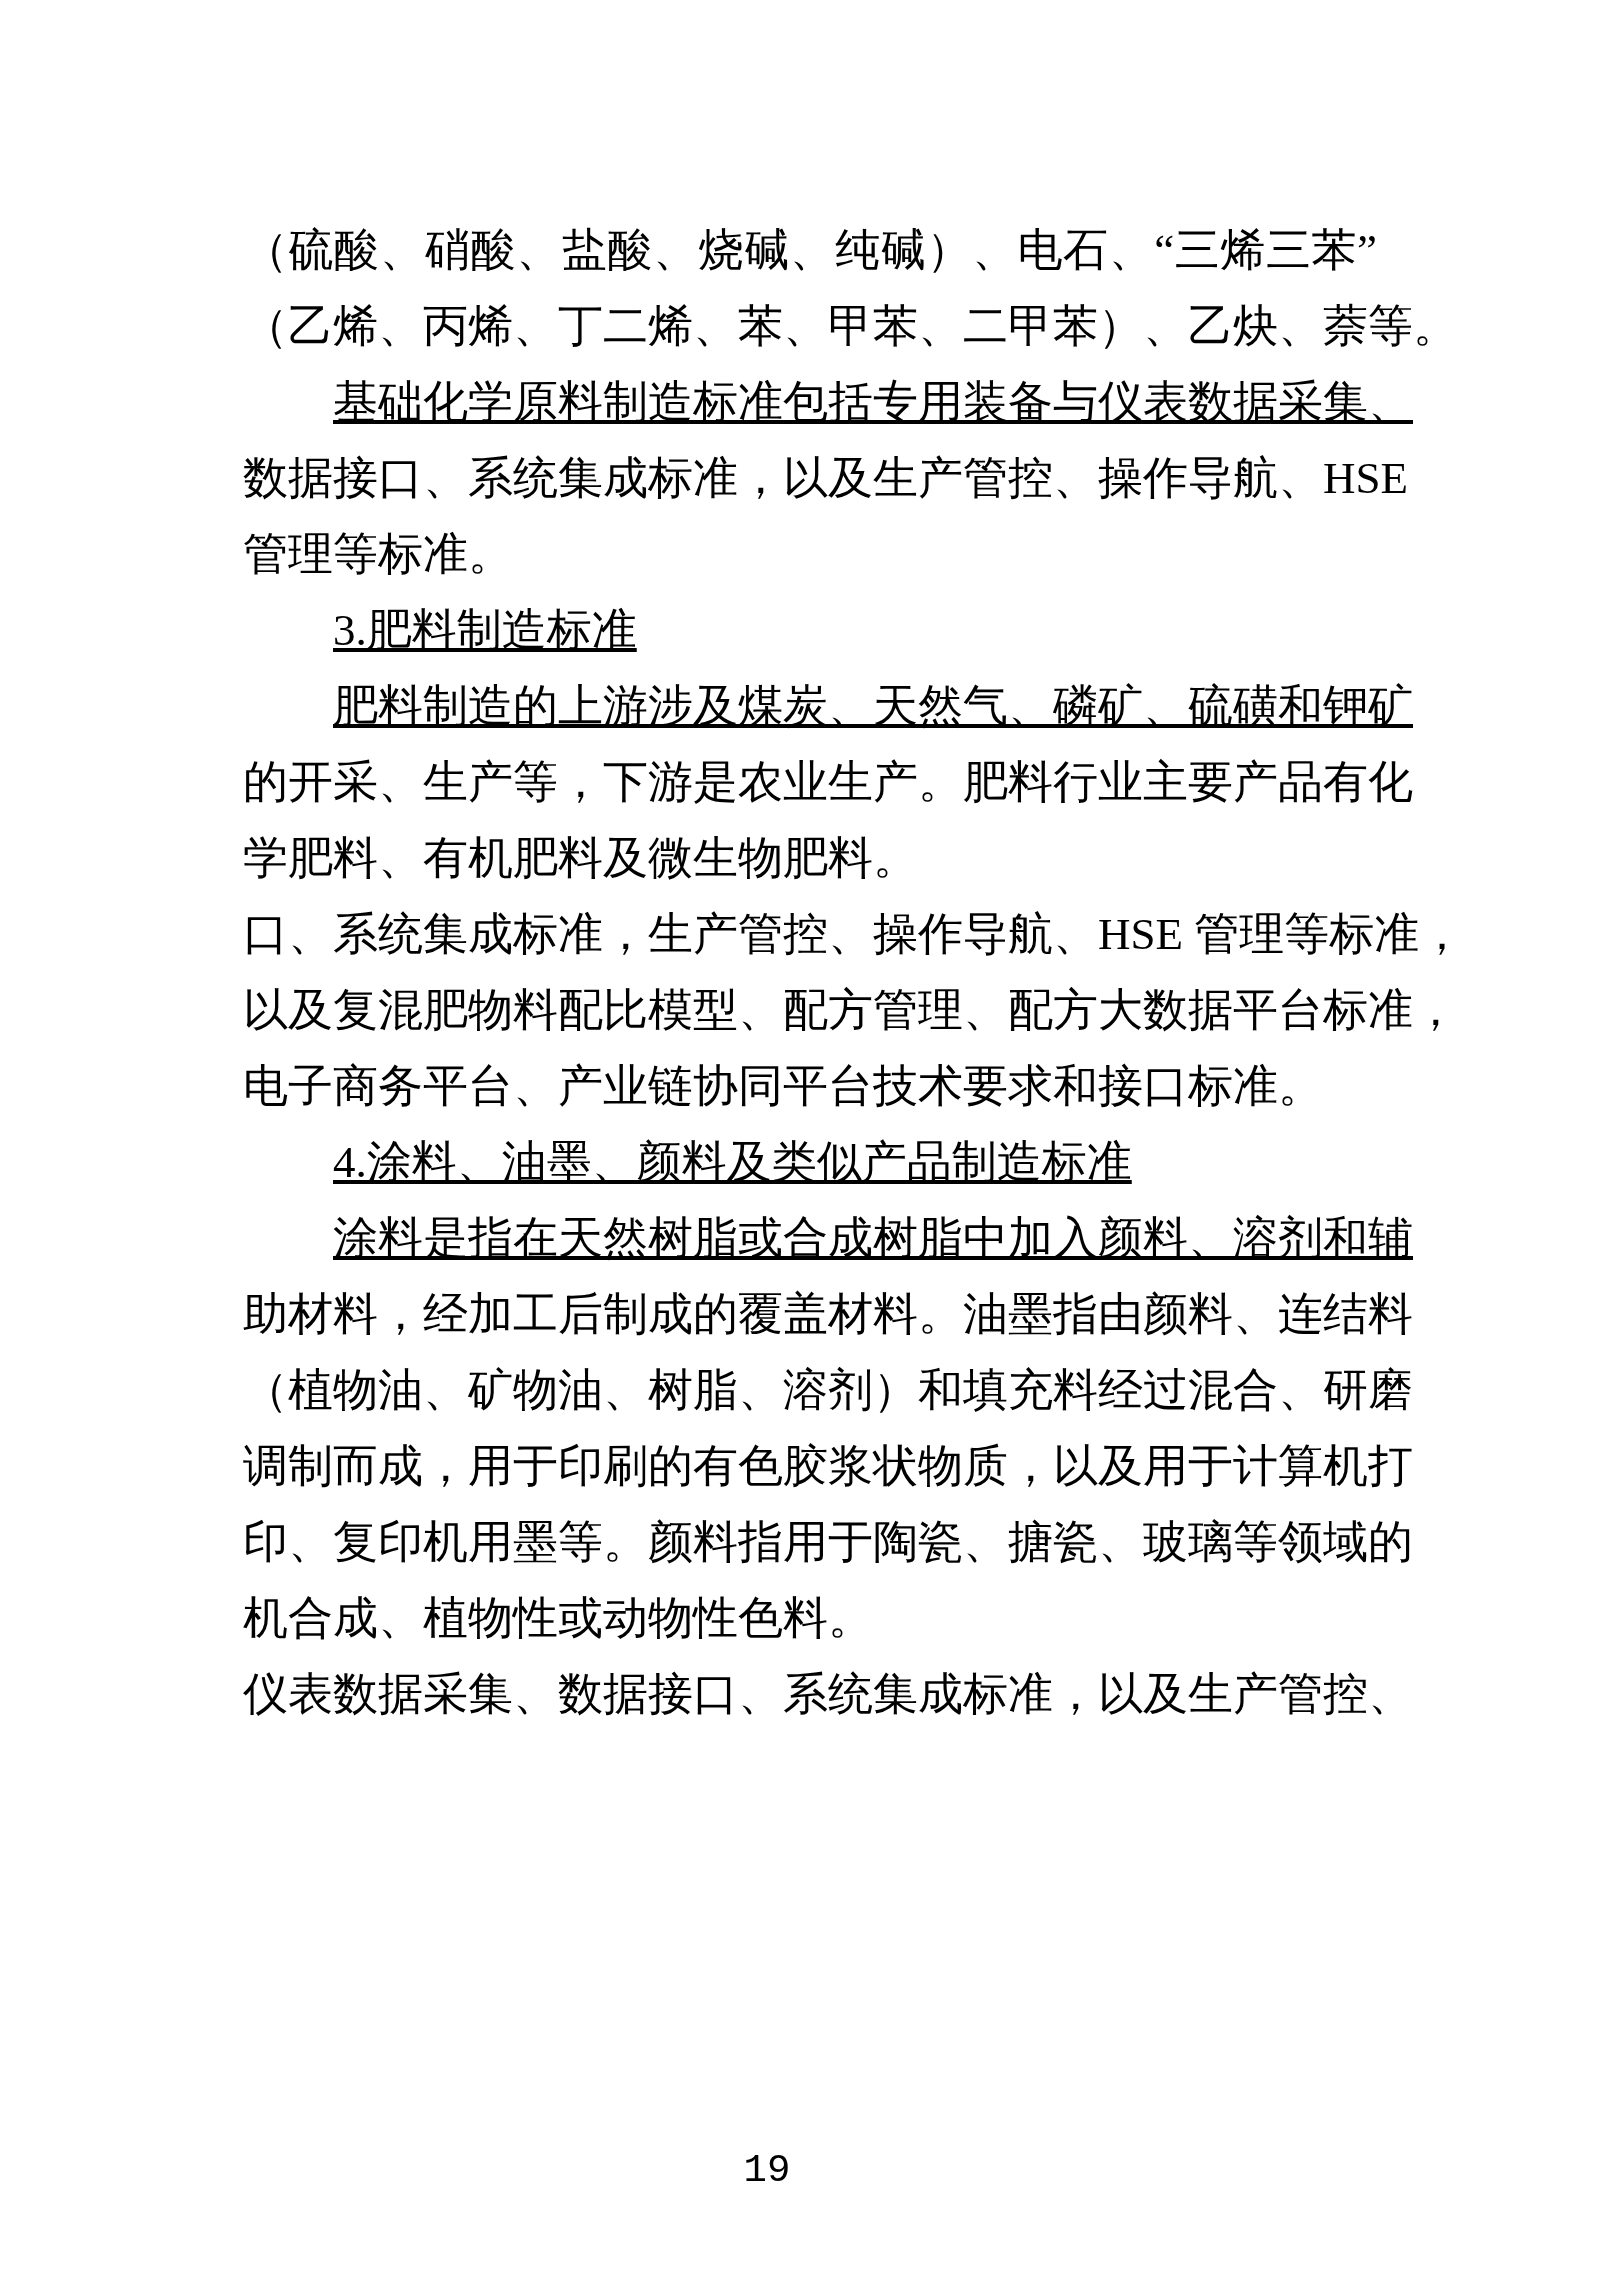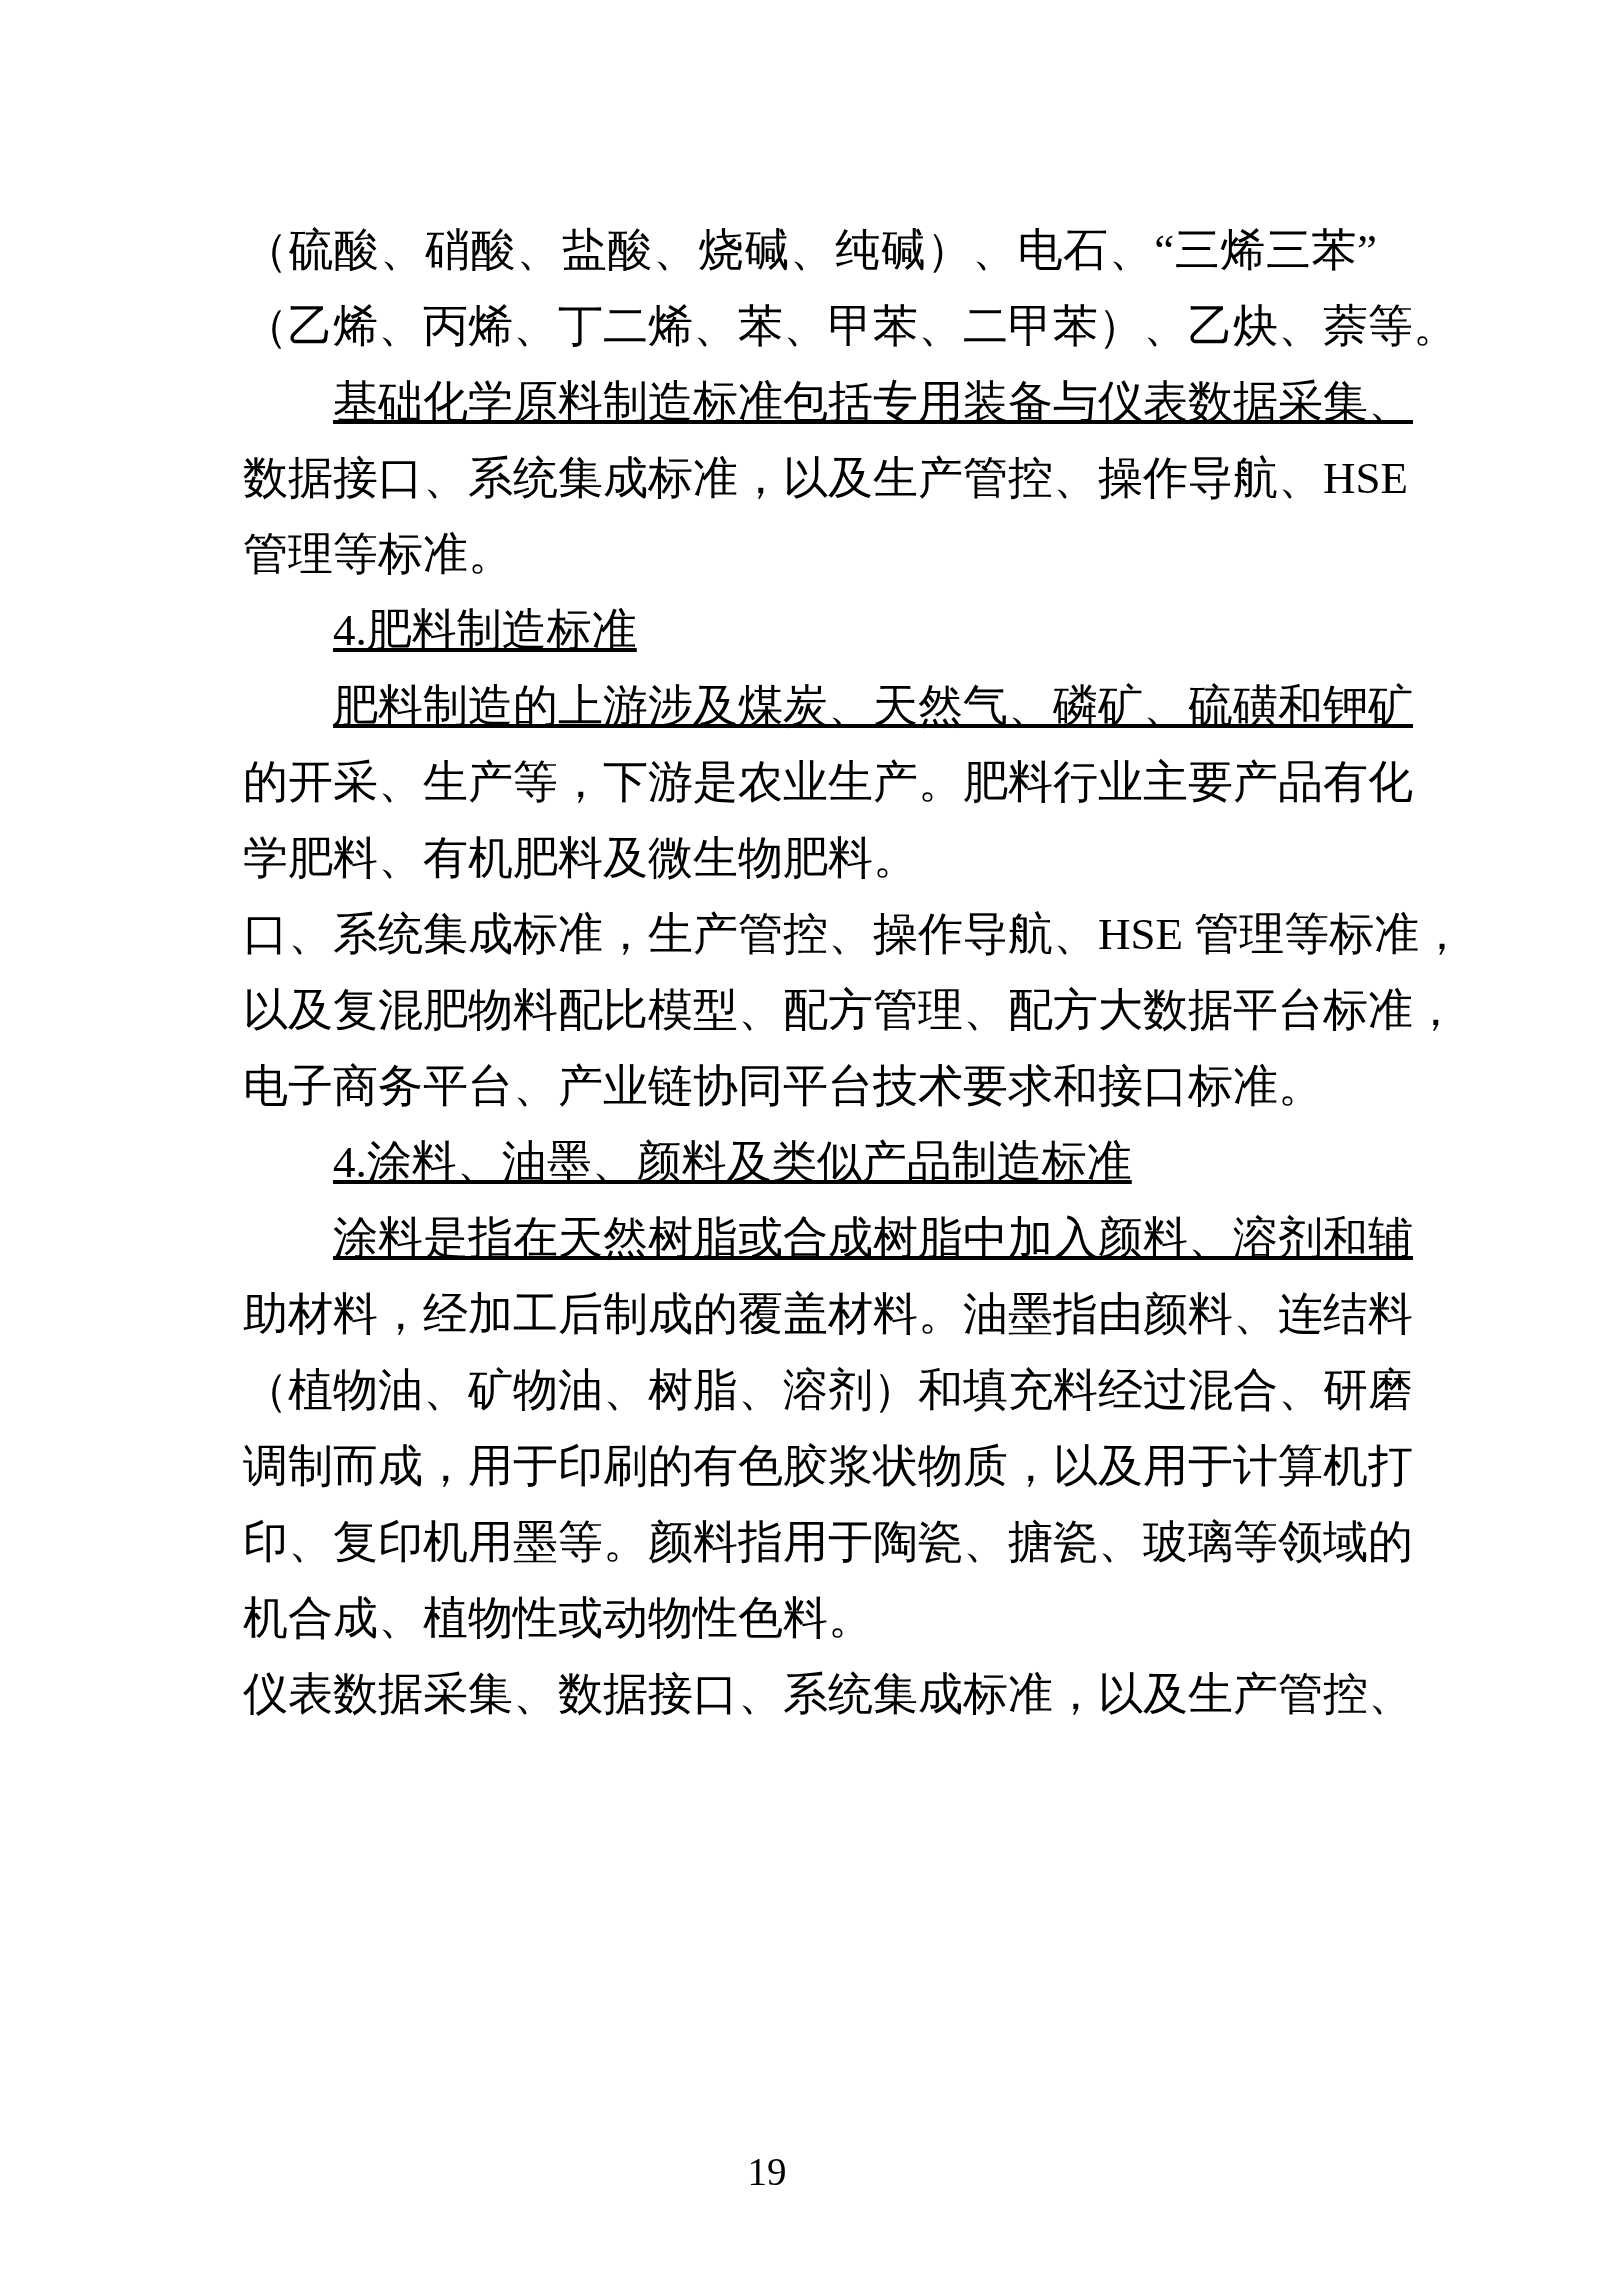--- a/index.html
+++ b/index.html
@@ -41,35 +41,35 @@
     }
     .page-number {
       position: absolute;
       top: 2148px;
       left: 0;
       width: 100%;
       text-align: center;
       font-size: 39px;
       line-height: 47px;
       color: #000000;
-      font-family: Liberation Serif, serif;
+      font-family: Liberation Mono, monospace;
     }
   </style>
 </head>
 <body>
 
 <div class="page">
 
   <div class="text-block">
     <div class="line justify">（硫酸、硝酸、盐酸、烧碱、纯碱）、电石、“三烯三苯”</div>
     <div class="line justify">（乙烯、丙烯、丁二烯、苯、甲苯、二甲苯）、乙炔、萘等。</div>
     <div class="line indent justify">基础化学原料制造标准包括专用装备与仪表数据采集、</div>
     <div class="line justify">数据接口、系统集成标准，以及生产管控、操作导航、HSE</div>
     <div class="line">管理等标准。</div>
-    <div class="line indent">4.肥料制造标准</div>
+    <div class="line indent">3.肥料制造标准</div>
     <div class="line indent justify">肥料制造的上游涉及煤炭、天然气、磷矿、硫磺和钾矿</div>
     <div class="line justify">的开采、生产等，下游是农业生产。肥料行业主要产品有化</div>
     <div class="line">学肥料、有机肥料及微生物肥料。</div>
     <div class="line justify">口、系统集成标准，生产管控、操作导航、HSE 管理等标准，</div>
     <div class="line justify">以及复混肥物料配比模型、配方管理、配方大数据平台标准，</div>
     <div class="line">电子商务平台、产业链协同平台技术要求和接口标准。</div>
     <div class="line indent">4.涂料、油墨、颜料及类似产品制造标准</div>
     <div class="line indent justify">涂料是指在天然树脂或合成树脂中加入颜料、溶剂和辅</div>
     <div class="line justify">助材料，经加工后制成的覆盖材料。油墨指由颜料、连结料</div>
     <div class="line justify">（植物油、矿物油、树脂、溶剂）和填充料经过混合、研磨</div>

